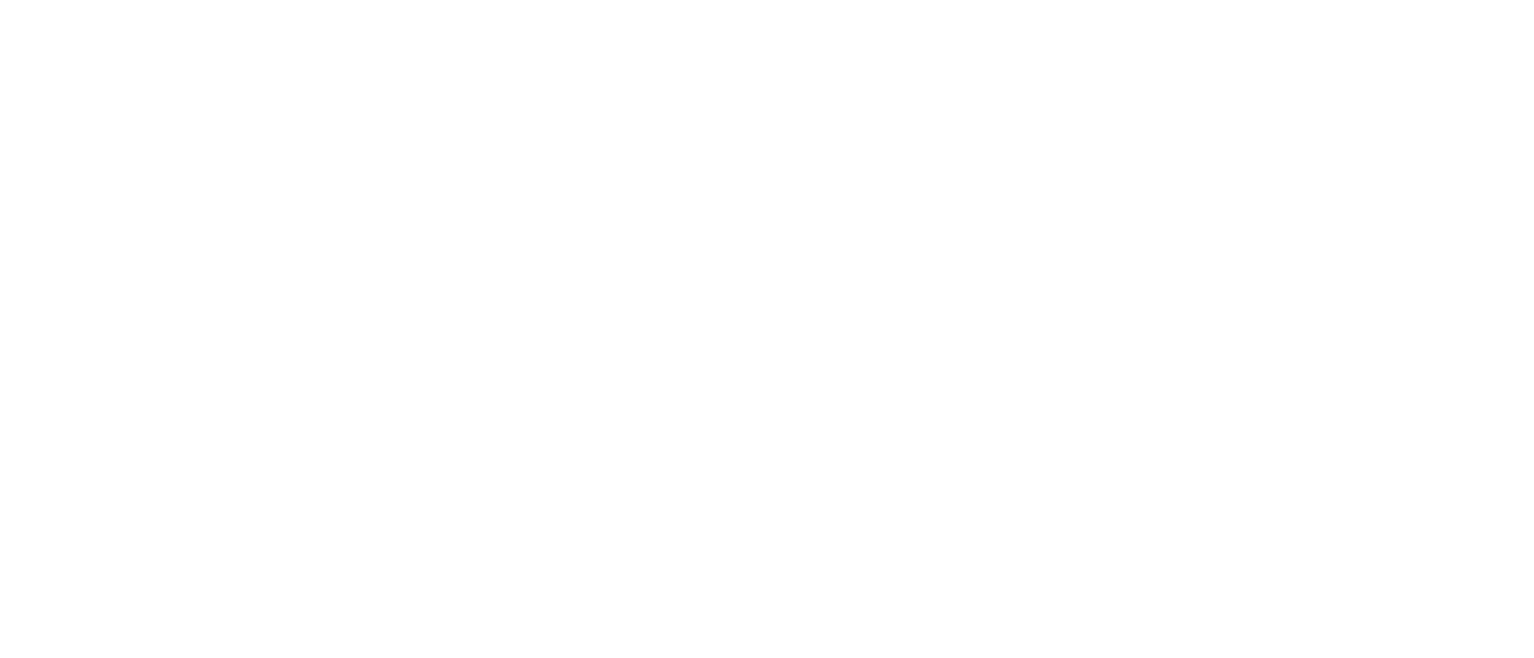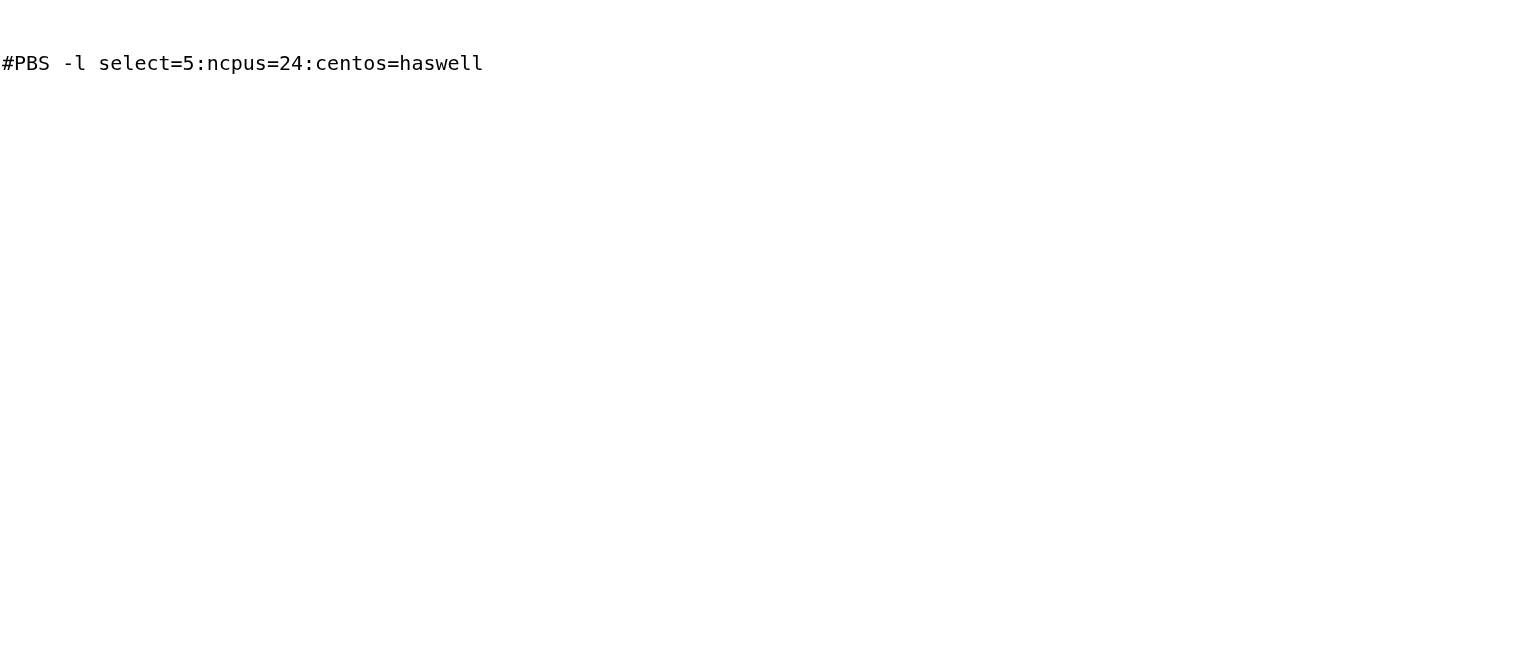--- a/index.html
+++ b/index.html
@@ -27,21 +27,20 @@
     .code-line {
       display: block;
       height: 26px;
       white-space: pre;
     }
   </style>
 </head>
 <body>
 
 <div class="script-view">
-  <span class="code-line">#PBS -l select=5:ncpus=24:centos=haswell</span>
   <span class="code-line"></span>
   
   
   
   
   
   
   
   
   

